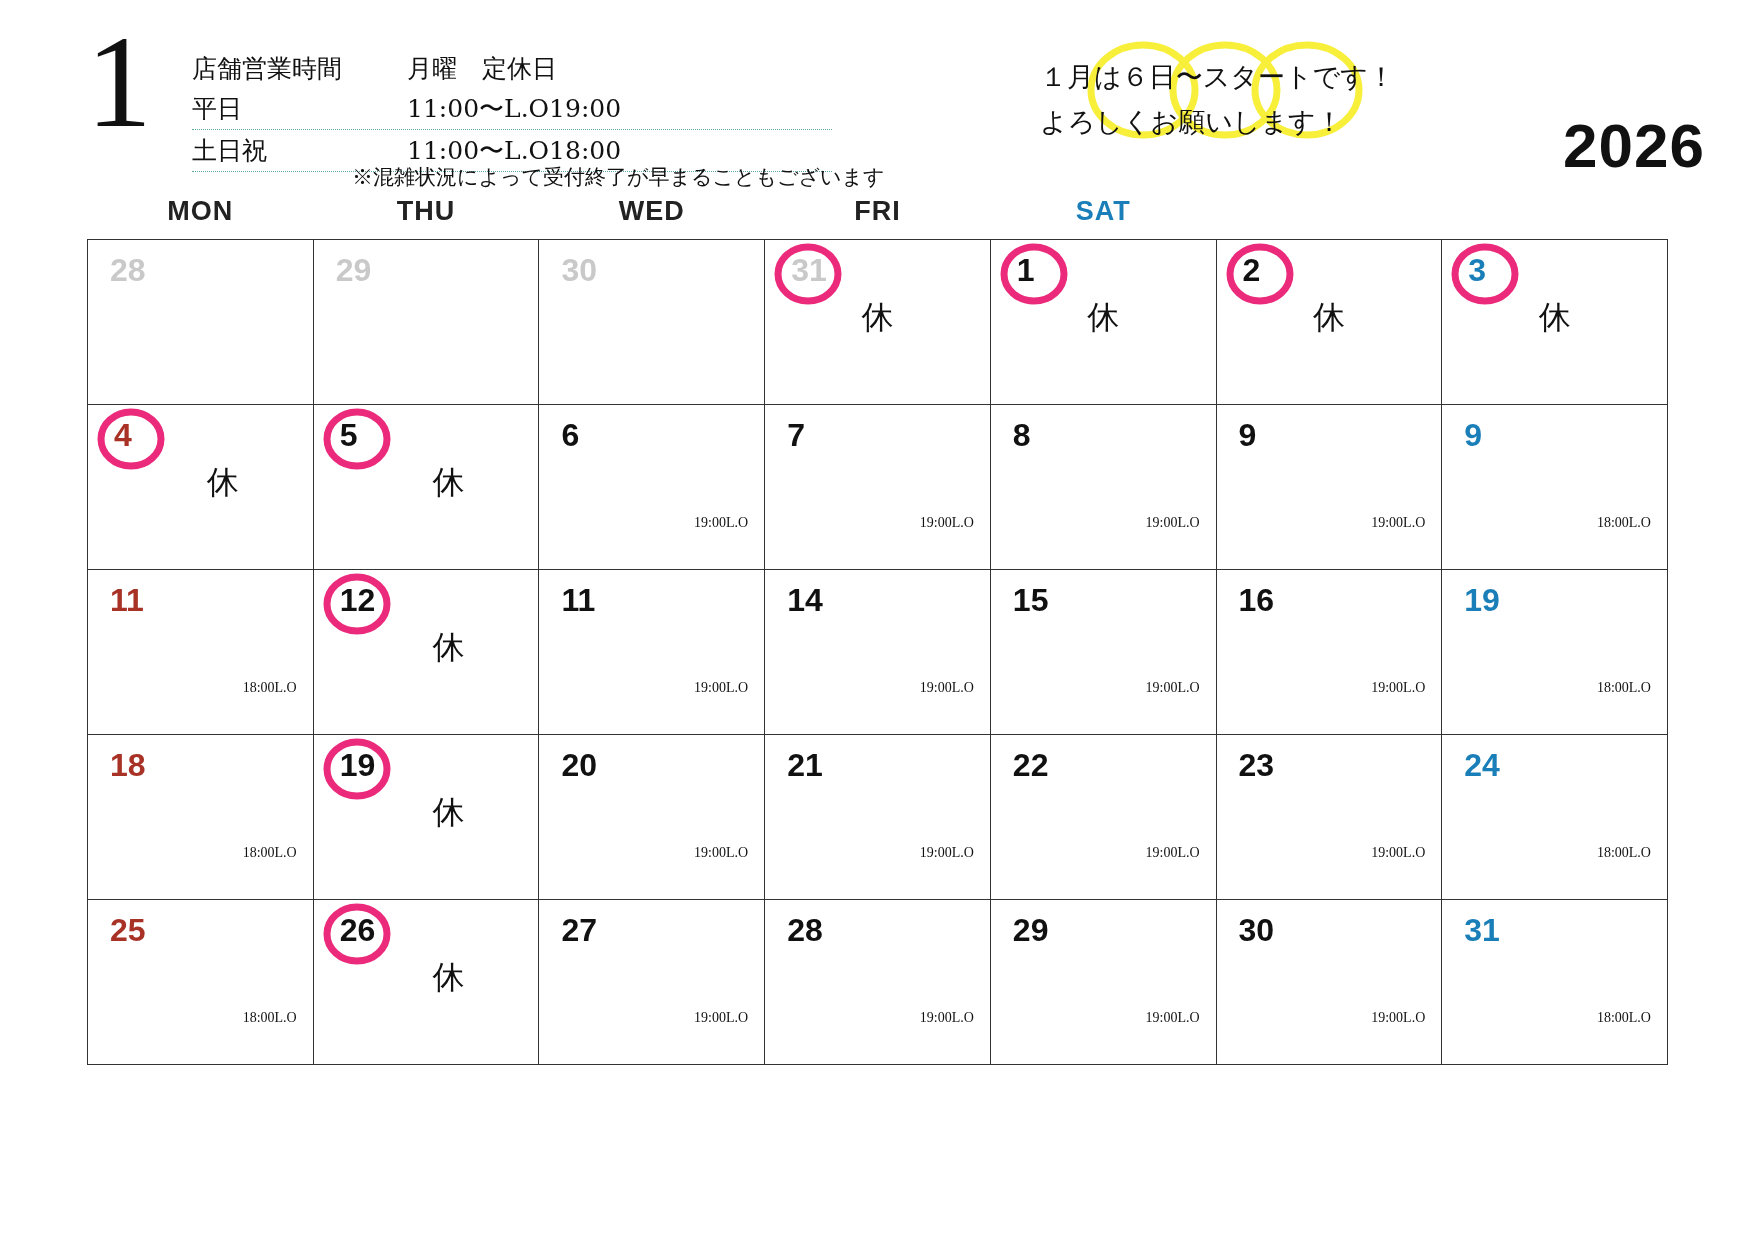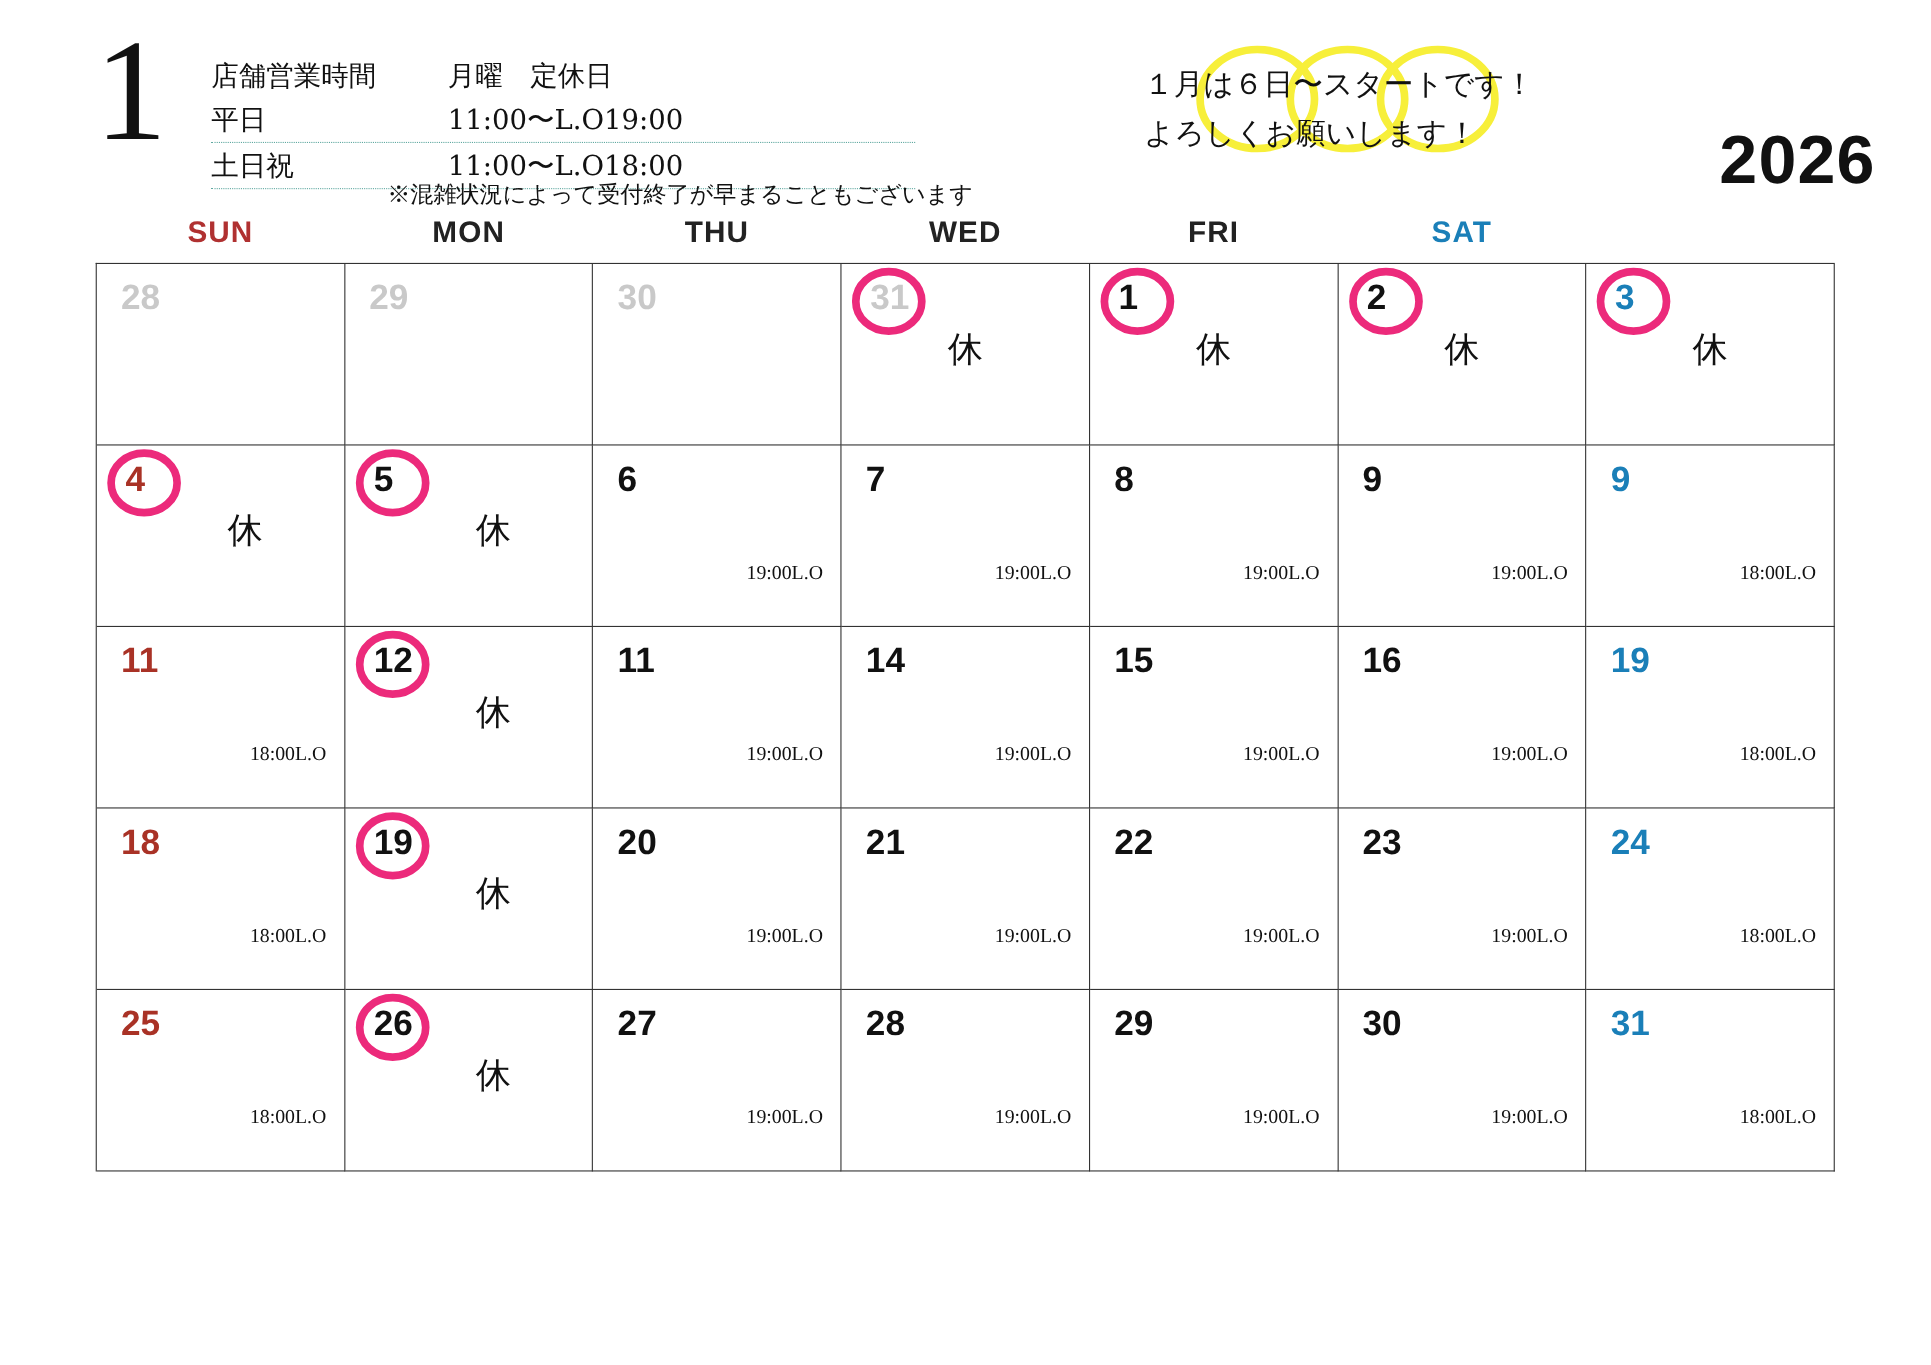--- a/index.html
+++ b/index.html
@@ -145,21 +145,21 @@
     color: #111;
   }
   .daynum.sun { color: #a93226; }
   .daynum.sat { color: #1a7fb8; }
   .daynum.out { color: #c9c9c9; }
 
   .lo {
     position: absolute;
     right: 16px;
     bottom: 38px;
-    font-size: 18px;
+    font-size: 14px;
     font-family: "Liberation Serif", serif;
     color: #111;
   }
   .closed {
     position: absolute;
     left: 50%;
     transform: translateX(-50%);
     top: 56px;
     font-size: 32px;
     font-family: "DejaVu Serif", serif;
@@ -216,21 +216,20 @@
 
   <div class="notice">
     <div>１月は６日〜スタートです！</div>
     <div>よろしくお願いします！</div>
   </div>
 
   <div class="year">2026</div>
 </div>
 
 <div class="weekdays">
-    <div class="weekday sun">SUN</div>
     <div class="weekday wd">MON</div>
     <div class="weekday wd">THU</div>
     <div class="weekday wd">WED</div>
     <div class="weekday wd">FRI</div>
     <div class="weekday sat">SAT</div>
   </div>
 
 <div class="calendar">
     <div class="cell">
       <div class="daynum out">28</div>

